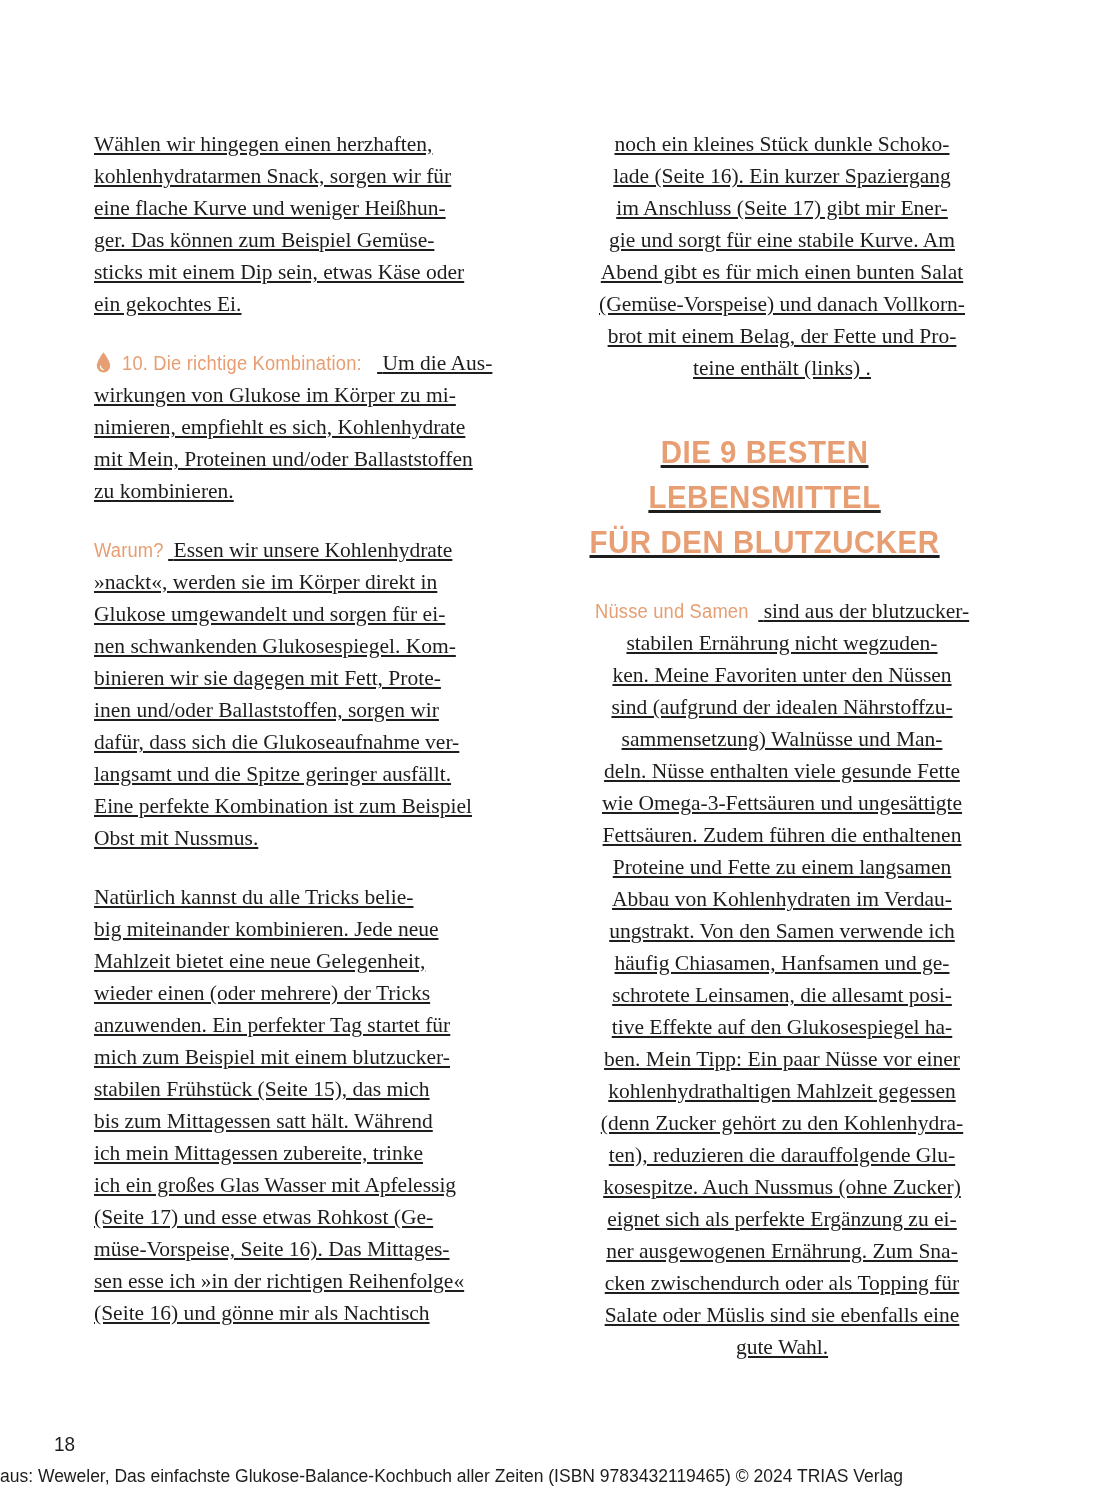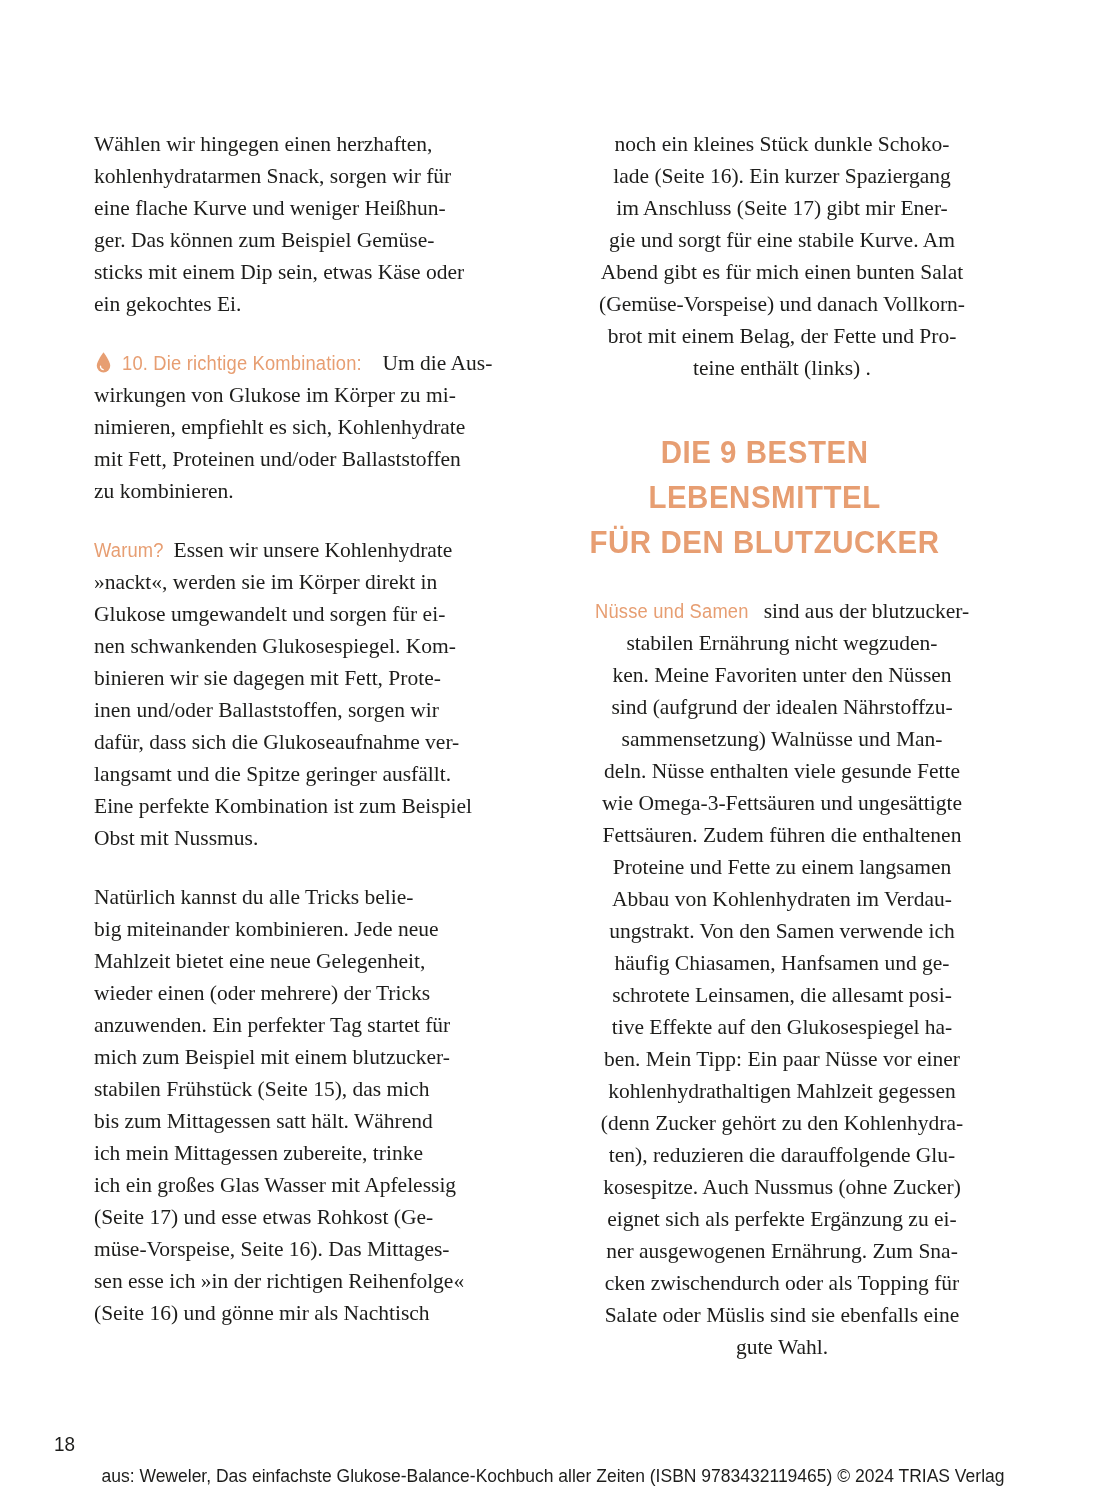--- a/index.html
+++ b/index.html
@@ -11,20 +11,21 @@
     color: var(--ink);
     position: relative;
     overflow: hidden;
   }
   .col {
     position: absolute;
     top: 128px;
     width: 436px;
     font-size: 21.5px;
     line-height: 32px;
+    text-decoration: underline;
   }
   .col-left  { left: 94px; }
   .col-right { left: 564px; text-align: center; }
   .para { margin: 0 0 27px 0; }
   .pre { white-space: pre-line; }
   .lead {
     font-family: "Liberation Sans", sans-serif;
     color: var(--accent);
     font-size: 19.5px;
     letter-spacing: 0.2px;
@@ -56,21 +57,21 @@
     left: 54px; top: 1432px;
     font-family: "Liberation Sans", sans-serif;
     font-size: 21px;
     color: var(--ink);
     transform: scaleX(0.9);
     transform-origin: left top;
   }
   .footer {
     position: absolute;
     left: 0; right: 0; top: 1466px;
-    text-align: center;
+    text-align: left;
     font-family: "Liberation Sans", sans-serif;
     font-size: 17.5px;
     color: var(--ink);
   }
 </style>
 </head>
 <body>
 
 <div>
 
@@ -82,21 +83,21 @@
 ger. Das können zum Beispiel Gemüse-
 sticks mit einem Dip sein, etwas Käse oder
 ein gekochtes Ei.</p>
 
     <p class="para"><span class="drop-icon"><svg viewBox="0 0 24 28" xmlns="http://www.w3.org/2000/svg">
             <path d="M12 1 C12 1 3.5 12 3.5 18.2 A8.5 8.5 0 0 0 20.5 18.2 C20.5 12 12 1 12 1 Z" fill="#e79e72"></path>
             <path d="M8.2 18.5 a4.2 4.2 0 0 0 3.4 4.4" stroke="#ffffff" stroke-width="1.6" fill="none" stroke-linecap="round"></path>
           </svg></span><span class="lead">10. Die richtige Kombination:</span> <span class="pre">Um die Aus-
 wirkungen von Glukose im Körper zu mi-
 nimieren, empfiehlt es sich, Kohlenhydrate
-mit Fett, Proteinen und/oder Ballaststoffen
+mit Mein, Proteinen und/oder Ballaststoffen
 zu kombinieren.</span></p>
 
     <p class="para"><span class="lead">Warum?</span>  <span class="pre">Essen wir unsere Kohlenhydrate
 »nackt«, werden sie im Körper direkt in
 Glukose umgewandelt und sorgen für ei-
 nen schwankenden Glukosespiegel. Kom-
 binieren wir sie dagegen mit Fett, Prote-
 inen und/oder Ballaststoffen, sorgen wir
 dafür, dass sich die Glukoseaufnahme ver-
 langsamt und die Spitze geringer ausfällt.

